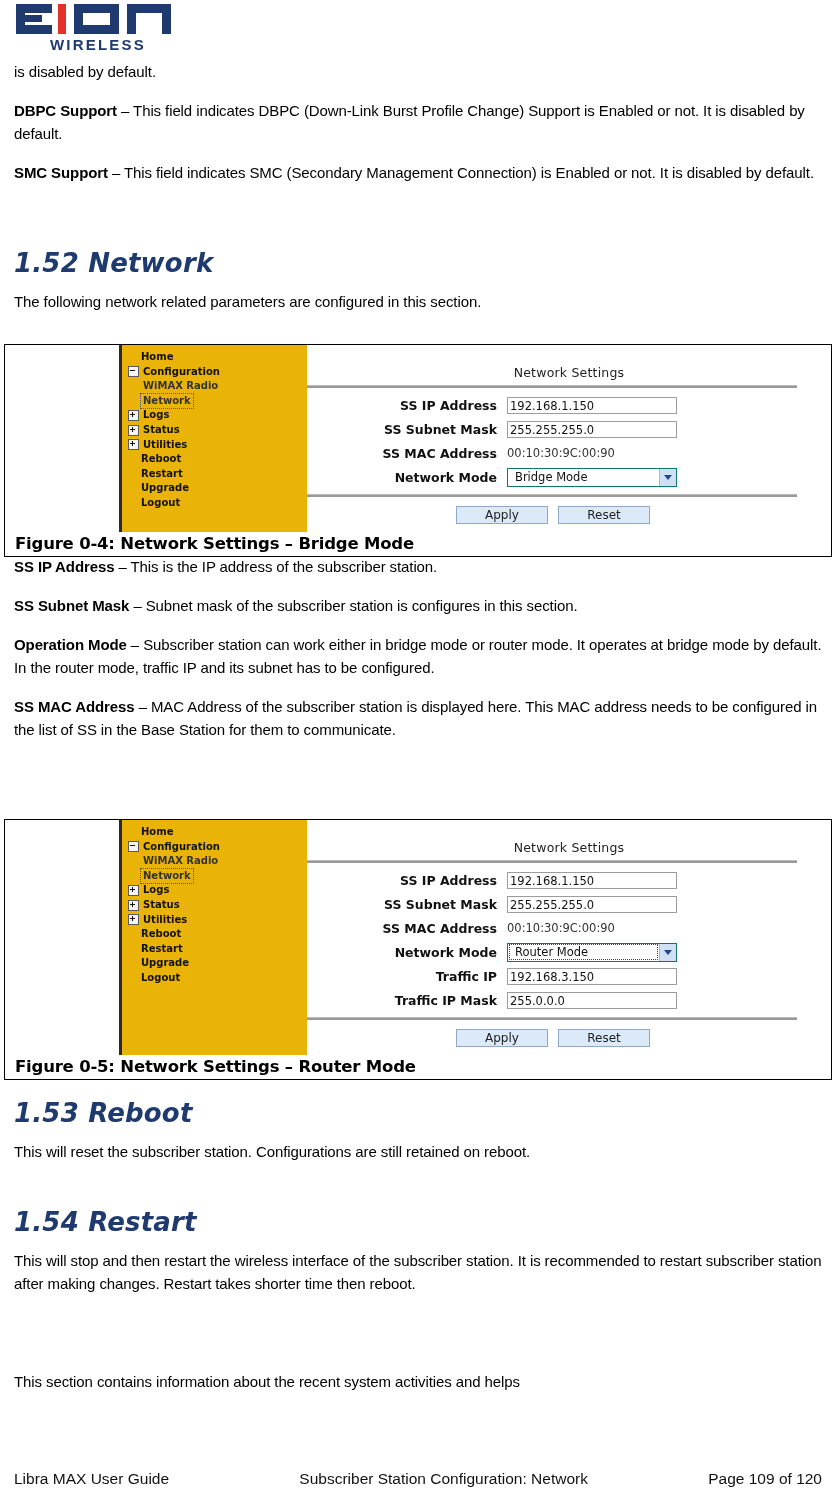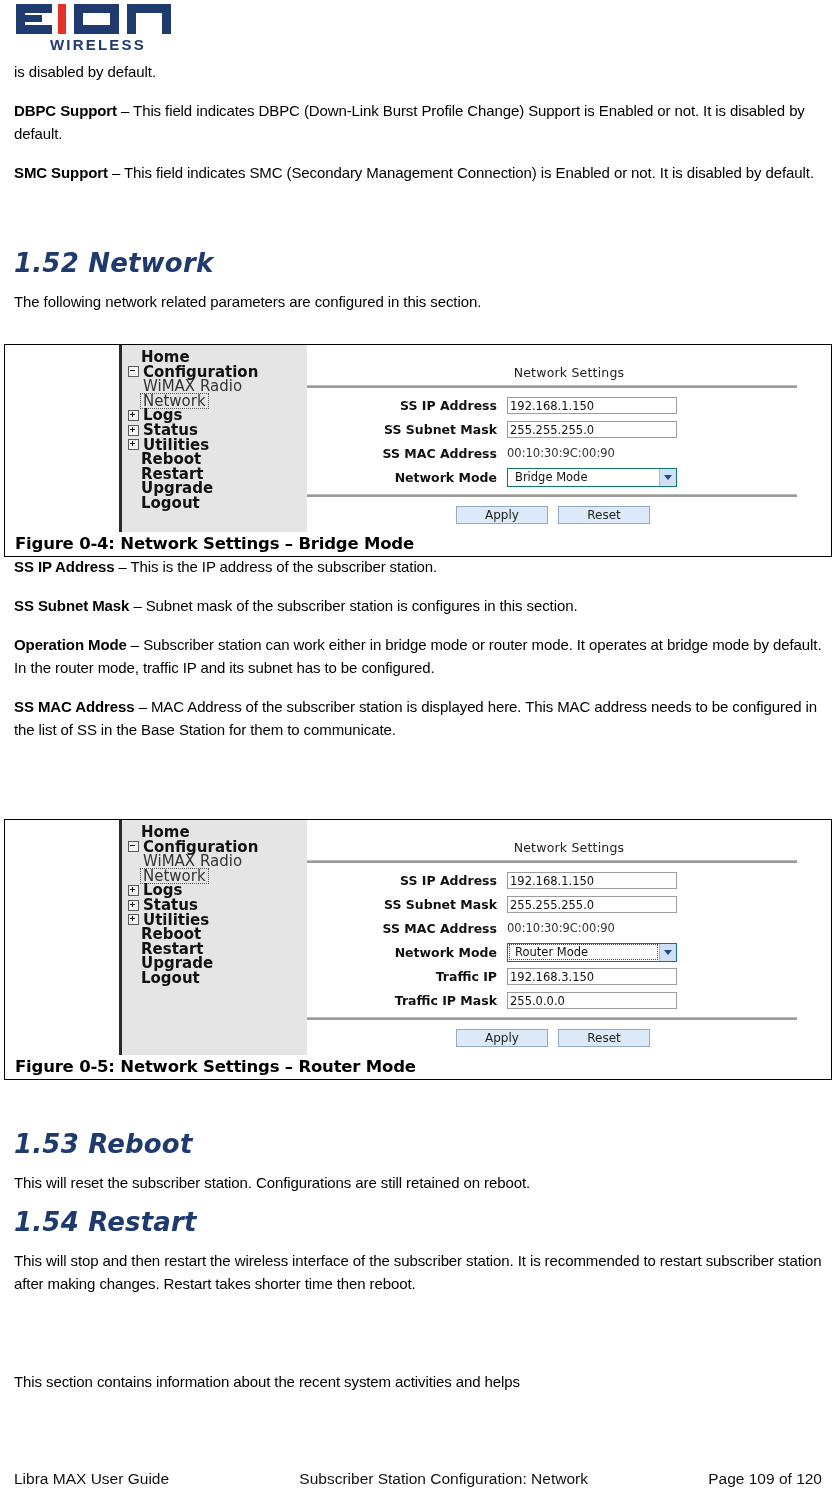--- a/index.html
+++ b/index.html
@@ -45,44 +45,44 @@
     width:828px;
     border:1px solid #000;
     box-sizing:border-box;
     background:#fff;
   }
   .fig-body{position:relative;width:100%;background:#fff;}
   .fig-ui{position:relative;display:flex;}
   .sidebar-rail{width:3px;background:#2a2a2a;margin-left:114px;}
   .sidebar{
     width:185px;
-    background:#e5e5e5;
+    background:#eab308;
     padding:5px 12px 4px 6px;
     box-sizing:border-box;
     font-family:"DejaVu Sans","Liberation Sans",sans-serif;
-    font-size:15px;
+    font-size:10px;
     line-height:14.6px;
     color:#111;
   }
   .tree-row{white-space:nowrap;display:flex;align-items:center;height:14.6px;}
   .tree-row.bold{font-weight:bold;}
   .tbox{
     display:inline-block;width:9px;height:9px;
     border:1px solid #5a5a5a;background:#f4f4f4;
     margin-right:4px;position:relative;flex:0 0 auto;
   }
   .tbox:before{
     content:"";position:absolute;left:1px;top:3px;width:5px;height:1px;background:#111;
   }
   .tbox.plus:after{
     content:"";position:absolute;left:3px;top:1px;width:1px;height:5px;background:#111;
   }
   .tbox.none{border:none;background:transparent;}
   .tbox.none:before{display:none;}
-  .tchild{padding-left:15px;font-weight:normal;color:#333;}
+  .tchild{padding-left:15px;font-weight:bold;color:#333;}
   .tchild.focus{
     display:inline-block;
     outline:1px dotted #555;
     padding:0 2px;
     margin-left:13px;
   }
 
   
   .panel{flex:1;position:relative;padding:0;}
   .panel-title{
@@ -413,21 +413,21 @@
             <div class="btnrow">
               <div class="ubtn">Apply</div>
               <div class="ubtn">Reset</div>
             </div>
           </div>
         </div>
         <div class="fig-caption">Figure 0-5: Network Settings – Router Mode</div>
       </div>
     </div>
 
-  <div class="body-col" style="top:1098px;margin-top:31px;">
+  <div class="body-col" style="top:1098px;">
     <h2 class="sec">1.53 Reboot</h2>
     <p class="para">This will reset the subscriber station. Configurations are still retained on reboot.</p>
   </div>
 
   <div class="body-col" style="top:1207px;">
     <h2 class="sec">1.54 Restart</h2>
     <p class="para">This will stop and then restart the wireless interface of the subscriber station. It is recommended to restart subscriber station after making changes. Restart takes shorter time then reboot.</p>
   </div>
 
   <div class="body-col" style="top:1370px;">

